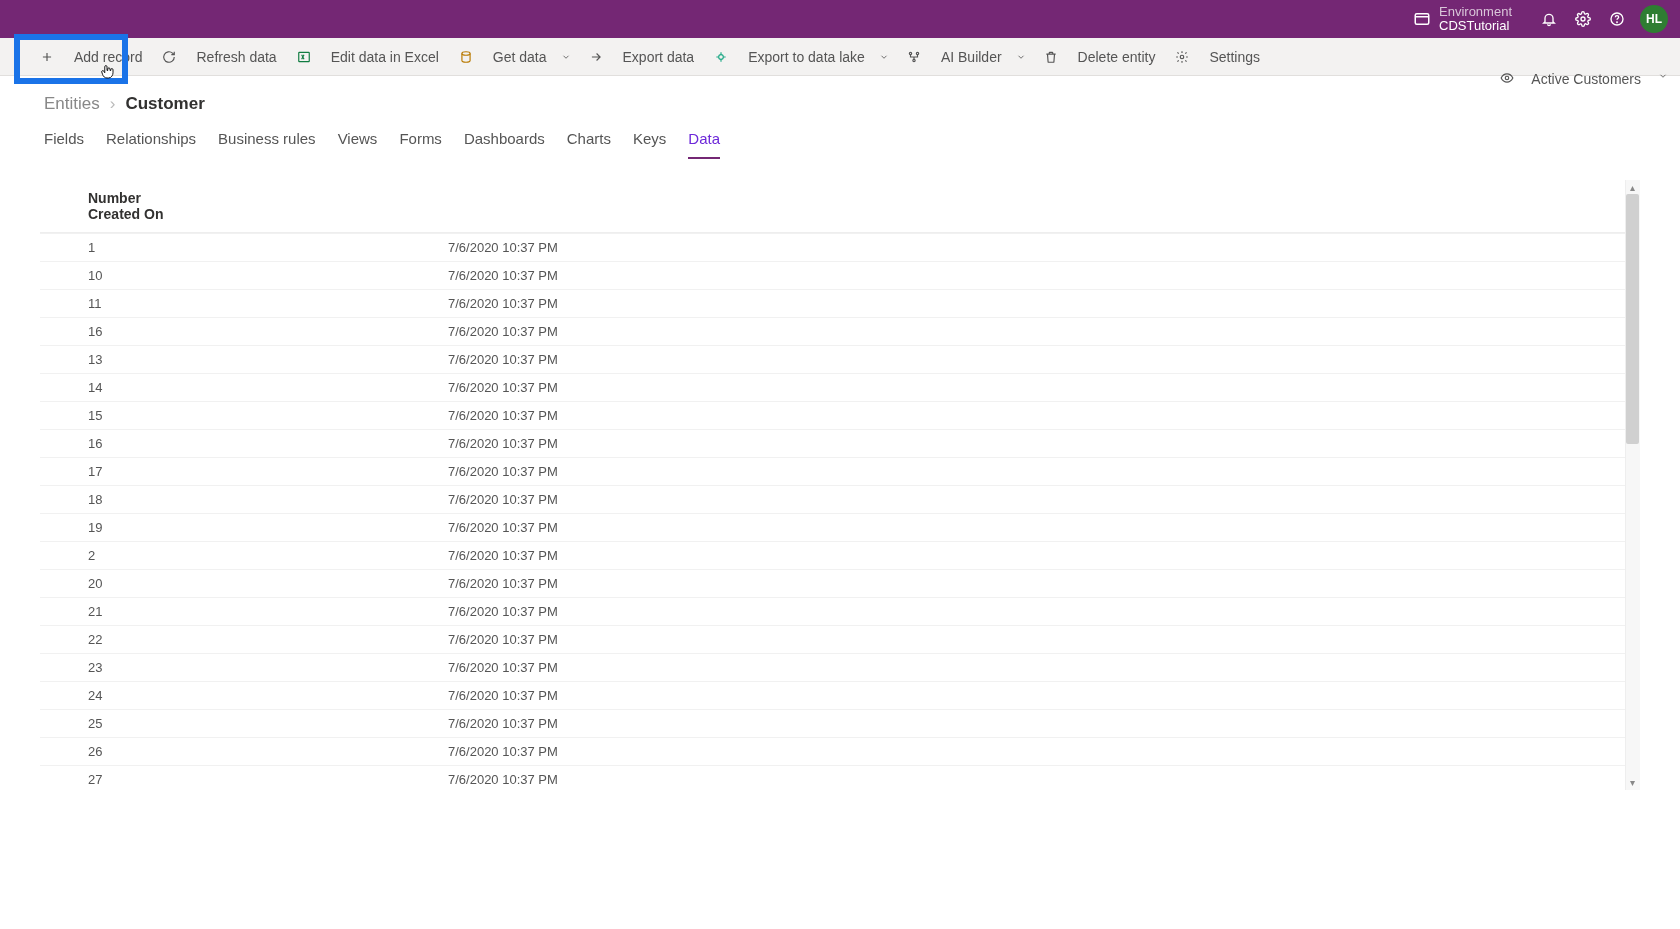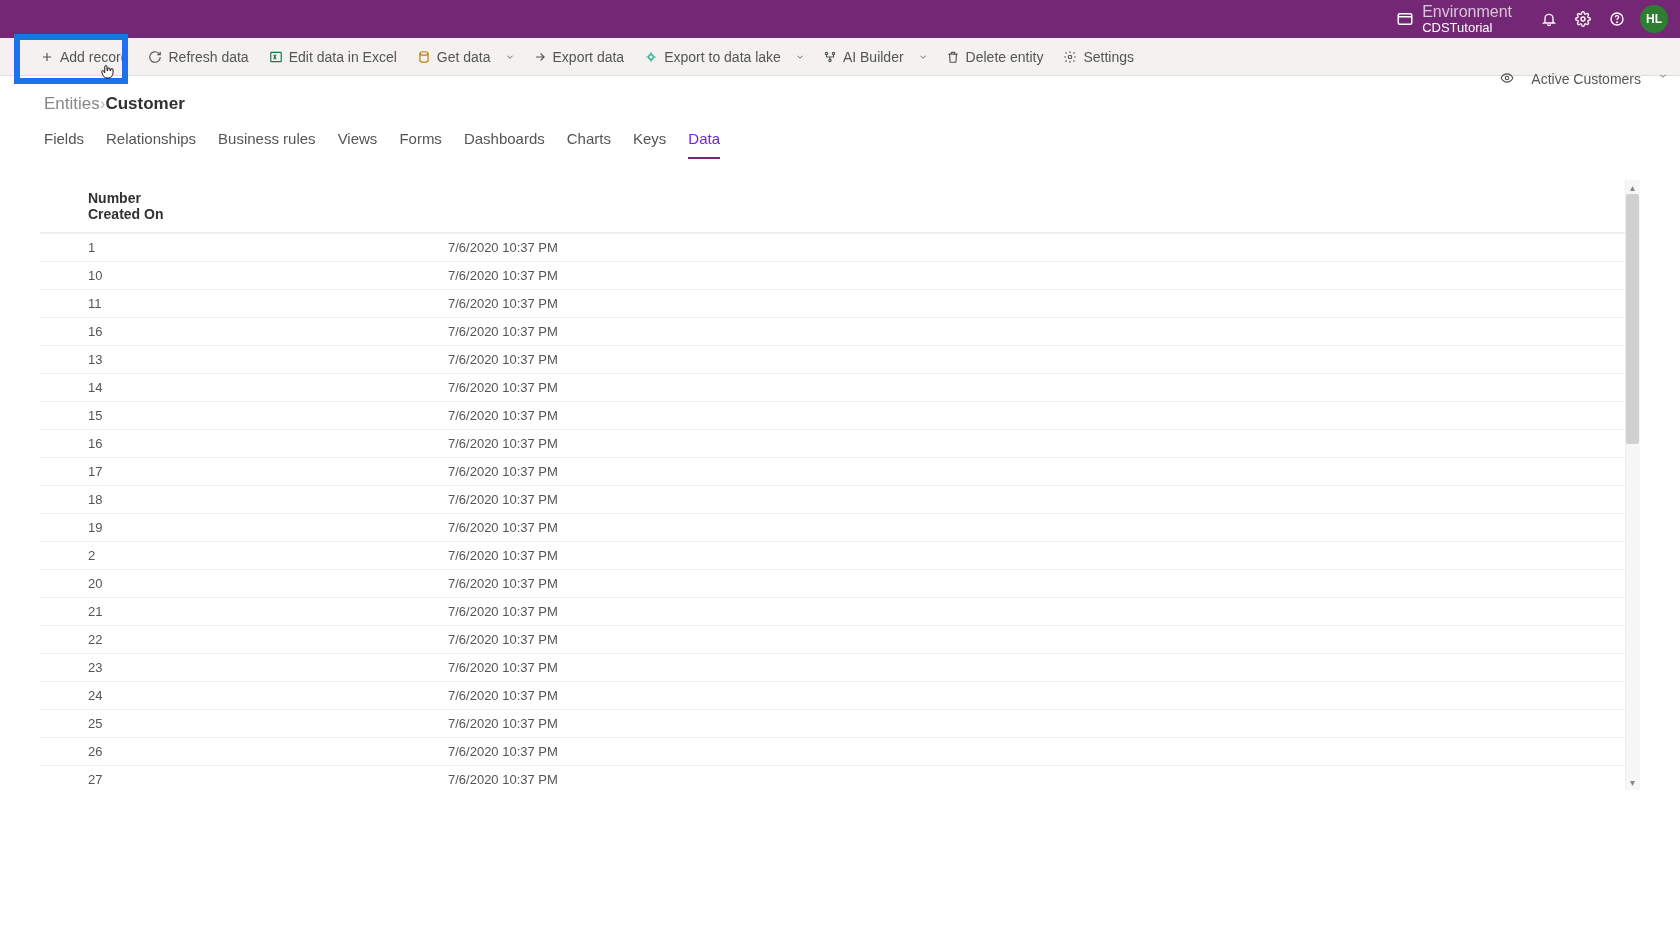--- a/index.html
+++ b/index.html
@@ -4,38 +4,38 @@
 <style>
   * { box-sizing: border-box; margin: 0; padding: 0; }
   html, body { width: 1680px; height: 929px; font-family: "Segoe UI", Arial, sans-serif; background: #fff; overflow: hidden; }
   
   
   .topbar { height: 38px; background: #742774; color: #fff; display: flex; align-items: center; padding: 0 12px; }
   .topbar-spacer { flex: 1; }
   .env-block { display: flex; align-items: center; gap: 8px; margin-right: 20px; }
   .env-icon { width: 18px; height: 18px; display: flex; align-items: center; justify-content: center; }
   .env-text { display: flex; flex-direction: column; line-height: 1.1; }
-  .env-label { font-size: 16px; color: #d9c6d9; }
+  .env-label { font-size: 13px; color: #d9c6d9; }
   .env-name { font-size: 13px; color: #fff; }
   .top-icon { width: 34px; height: 34px; display: flex; align-items: center; justify-content: center; cursor: pointer; }
   .avatar { width: 28px; height: 28px; border-radius: 50%; background: #2e7d32; color: #fff; display: flex; align-items: center; justify-content: center; font-size: 12px; margin-left: 6px; cursor: pointer; font-weight: bold; }
   
   
   .cmdbar { height: 38px; background: #f3f2f1; border-bottom: 1px solid #e1dfdd; display: flex; align-items: center; padding: 0 12px 0 30px; font-size: 14px; color: #323130; }
-  .cmd-btn { display: flex; align-items: center; gap: 6px; padding: 0 10px; height: 100%; cursor: pointer; color: #555; justify-content: center; }
+  .cmd-btn { display: flex; align-items: center; gap: 20px; padding: 0 10px; height: 100%; cursor: pointer; color: #555; justify-content: center; }
   .cmd-btn svg, .cmd-btn .ico { width: 14px; height: 14px; }
   .cmd-caret { width: 18px; display:flex; align-items:center; justify-content:center; cursor:pointer; color:#555; margin-right:4px; }
   .cmdbar-right { margin-left: auto; display: flex; align-items: flex-start; gap: 17px; color: #555; cursor:pointer;margin-top:44px; }
   
   
   .highlight-box { position: absolute; top: 34px; left: 14px; width: 114px; height: 50px; border: 6px solid #1a73e8; background: transparent; pointer-events: none; z-index: 10; }
   .cursor-hand { position:absolute; top:63px; left:98px; width:18px; height:18px; z-index:11; pointer-events:none; }
   
   
-  .crumb-row { padding: 18px 0 6px 44px; display: flex; align-items: center; font-size: 17px; }
+  .crumb-row { padding: 18px 0 6px 44px; display: flex; align-items: center; gap: 10px; font-size: 17px; }
   .crumb-link { color: #888; cursor: pointer; }
   .crumb-sep { color: #bbb; }
   .crumb-current { font-weight: 600; color: #323130; }
   
   
   .tabs { display: flex; gap: 22px; padding: 10px 0 0 44px; border-bottom: 1px solid #fff; font-size: 15px; color: #555; }
   .tab { padding-bottom: 10px; cursor: pointer; }
   .tab.active { color: #6d28d9; border-bottom: 2px solid #742774; font-weight: 500; }
   
   

